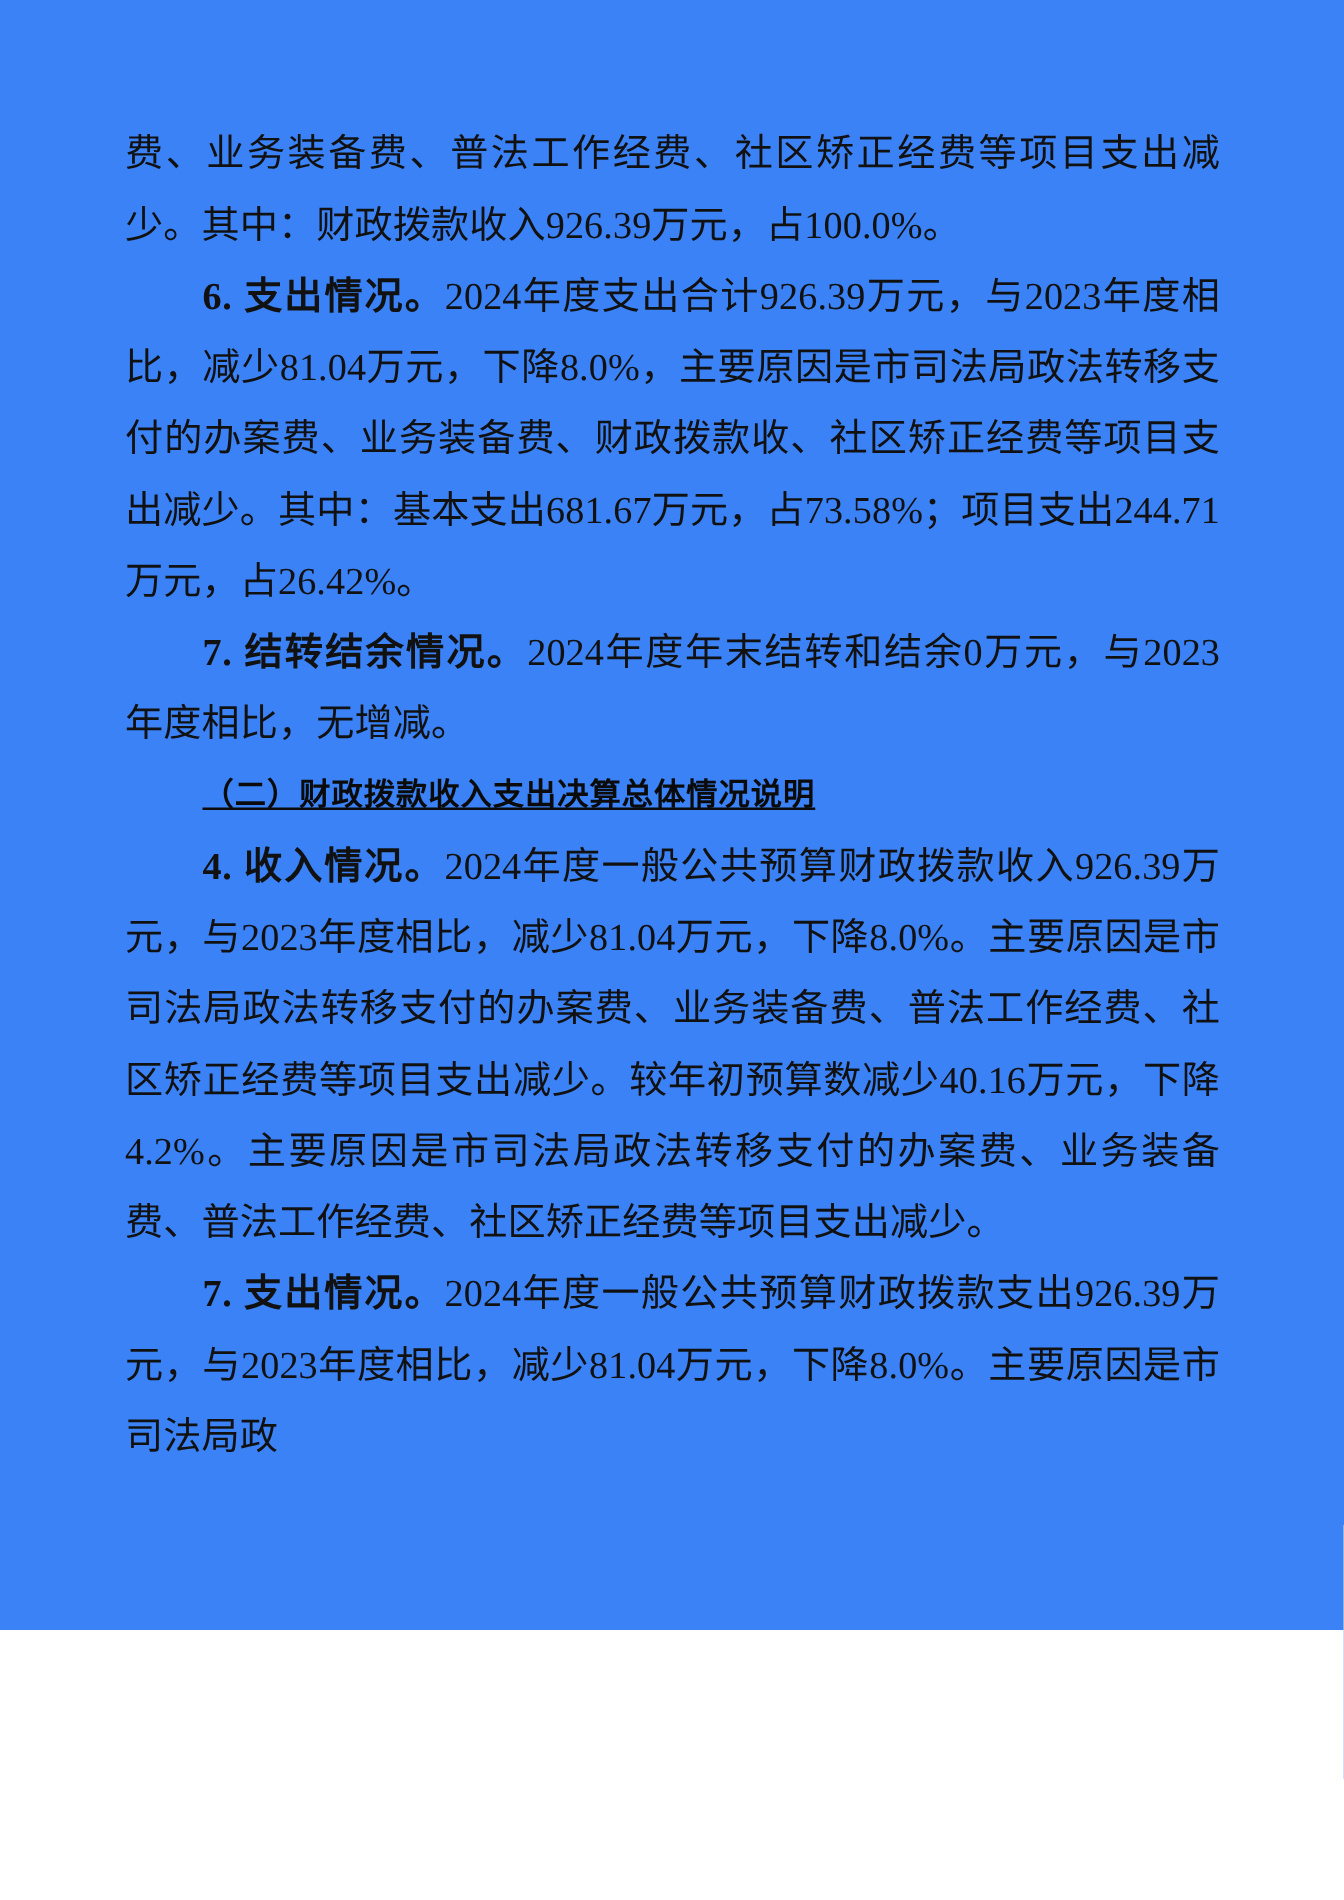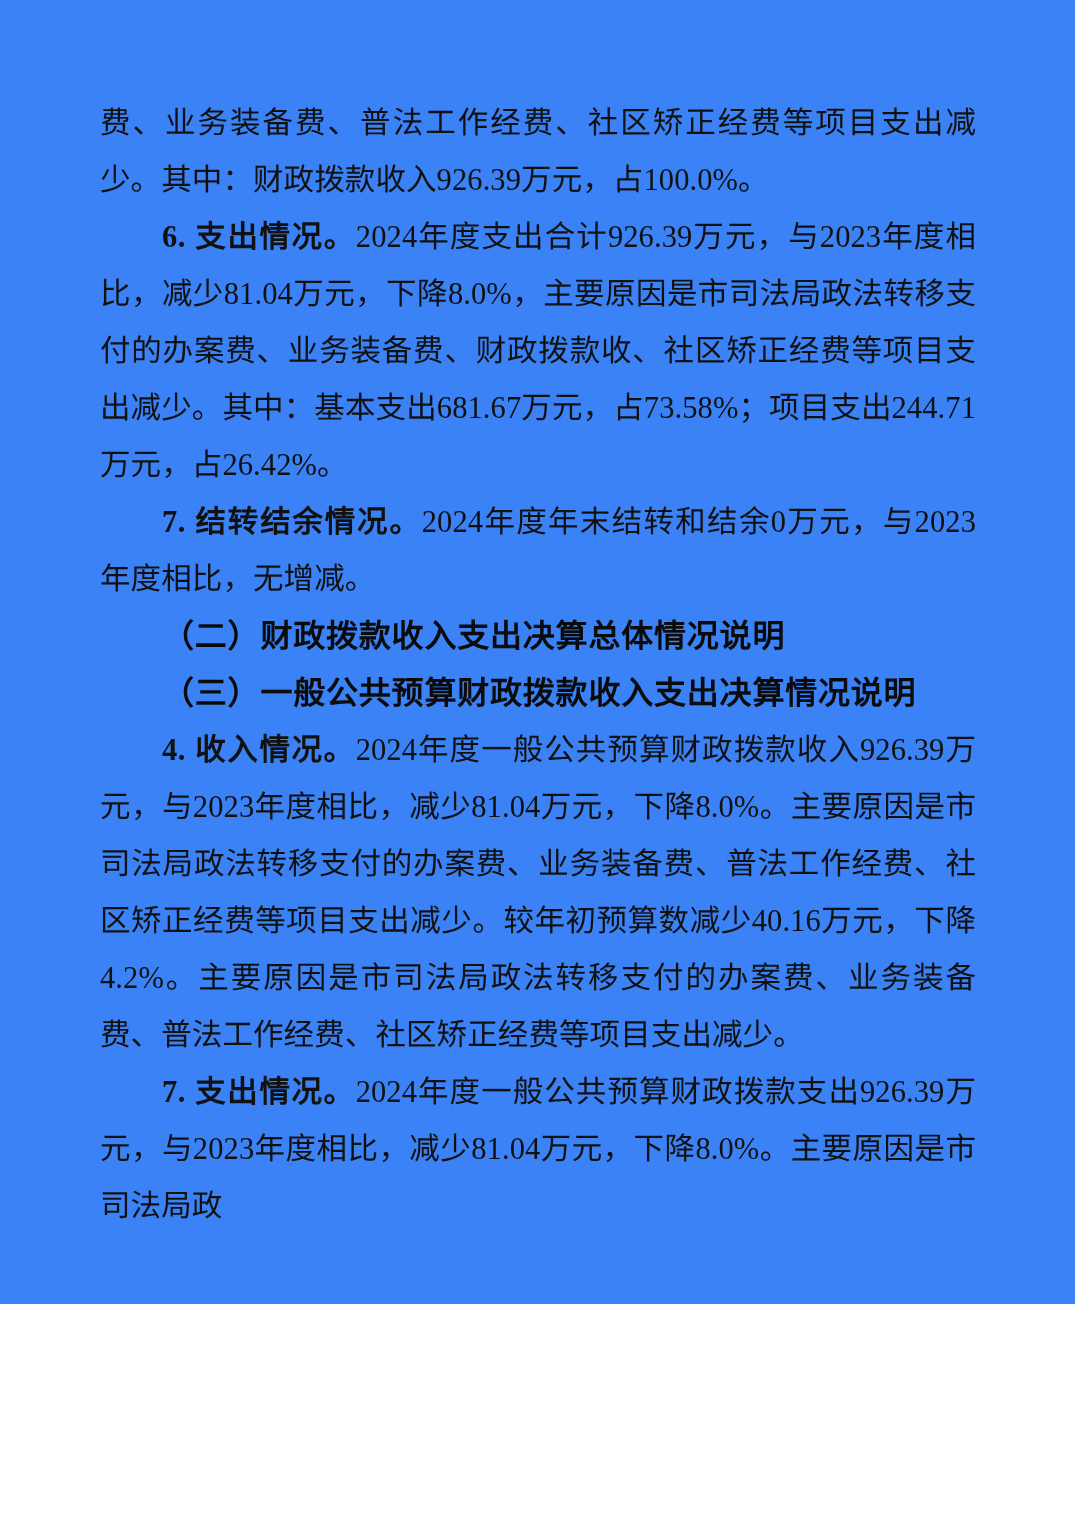--- a/index.html
+++ b/index.html
@@ -44,27 +44,28 @@
   }
 
   
   .run-label {
     font-weight: bold;
     letter-spacing: 0.6px;
   }
 
   
   .heading {
-    font-size: 32px;
+    font-size: 25px;
     line-height: 57px;
     font-weight: bold;
     text-indent: 62px;
     margin: 0;
     letter-spacing: 0.8px;
     color: #0b0b0b;
+    text-decoration: underline;
   }
 
   
   .page-number {
     position: absolute;
     left: 0;
     right: 0;
     top: 1438px;
     text-align: center;
     font-size: 23px;
@@ -82,21 +83,20 @@
 
     <p class="para no-indent">费、业务装备费、普法工作经费、社区矫正经费等项目支出减少。其中：财政拨款收入926.39万元，占100.0%。</p>
 
     <p class="para"><span class="run-label">6. 支出情况。</span><span>2024年度支出合计926.39万元，与2023年度相比，减少81.04万元，下降8.0%，主要原因是市司法局政法转移支付的办案费、业务装备费、财政拨款收、社区矫正经费等项目支出减少。其中：基本支出681.67万元，占73.58%；项目支出244.71万元，占26.42%。</span></p>
 
     <p class="para"><span class="run-label">7. 结转结余情况。</span><span>2024年度年末结转和结余0万元，与2023年度相比，无增减。</span></p>
 
     <p class="heading">（二）财政拨款收入支出决算总体情况说明</p>
 
 
-    <p class="heading">（三）一般公共预算财政拨款收入支出决算情况说明</p>
 
     <p class="para"><span class="run-label">4. 收入情况。</span><span>2024年度一般公共预算财政拨款收入926.39万元，与2023年度相比，减少81.04万元，下降8.0%。主要原因是市司法局政法转移支付的办案费、业务装备费、普法工作经费、社区矫正经费等项目支出减少。较年初预算数减少40.16万元，下降4.2%。主要原因是市司法局政法转移支付的办案费、业务装备费、普法工作经费、社区矫正经费等项目支出减少。</span></p>
 
     <p class="para"><span class="run-label">7. 支出情况。</span><span>2024年度一般公共预算财政拨款支出926.39万元，与2023年度相比，减少81.04万元，下降8.0%。主要原因是市司法局政</span></p>
 
   </div>
 
   <div class="page-number">3</div>
 
 </div>

